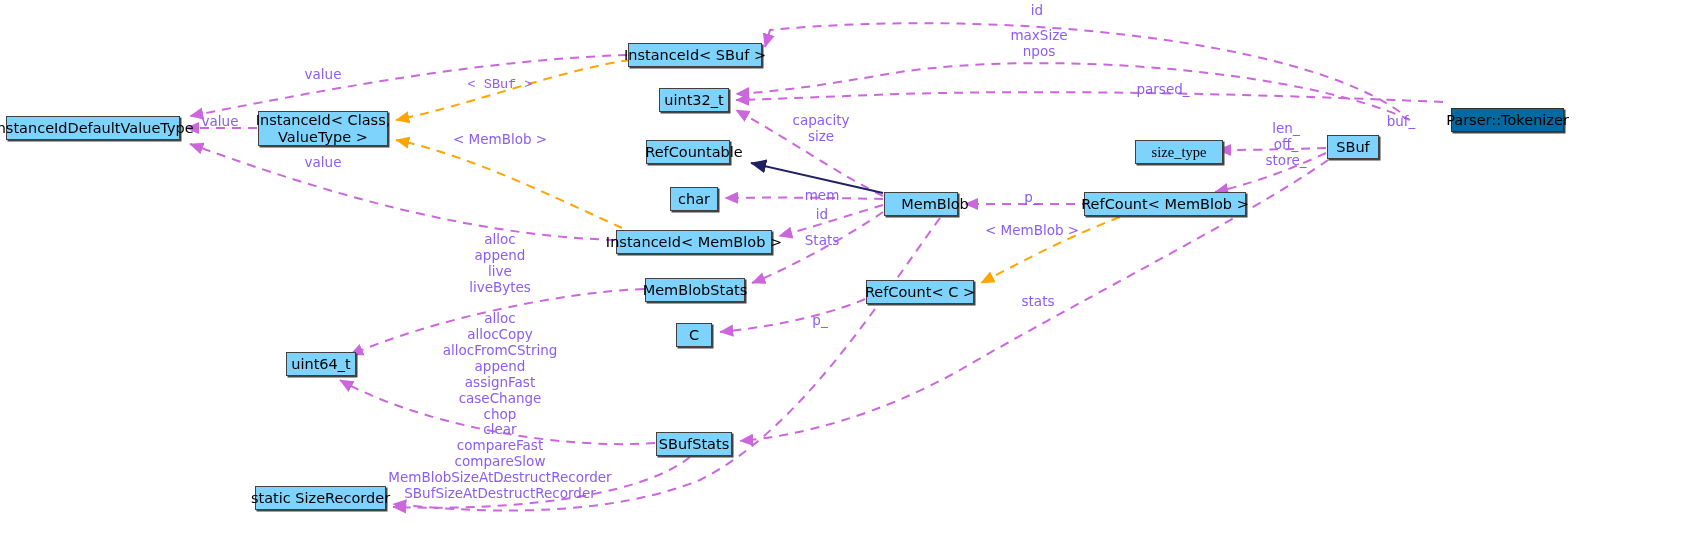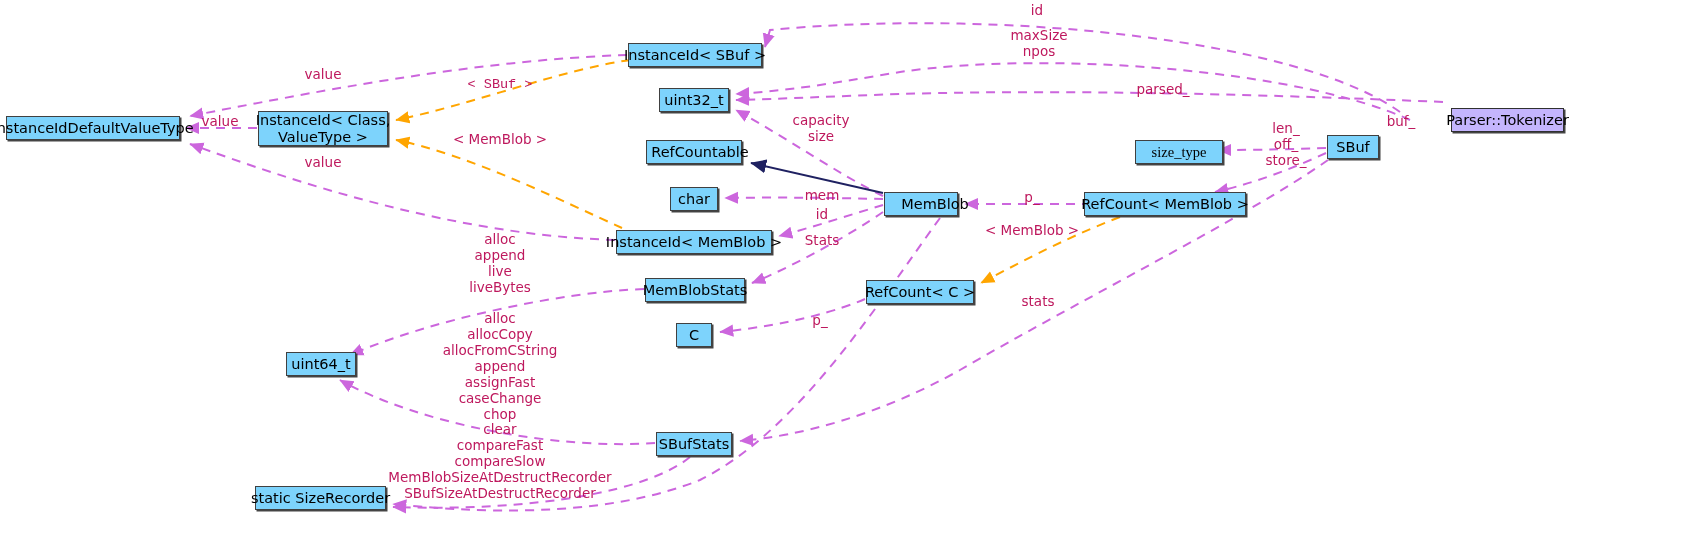--- a/index.html
+++ b/index.html
@@ -31,26 +31,26 @@
     font-size: 14.5px;
     line-height: 1.12;
     display: flex;
     align-items: center;
     justify-content: center;
     text-align: center;
     white-space: pre;
     box-shadow: 1.5px 1.5px 0 0 #444444;
   }
   .node.highlight {
-    background: #c4b5fd;
+    background: #0369a1;
     border: 1px solid #303030;
   }
   .edge-label {
     position: absolute;
-    color: #be185d;
+    color: #8b5cf6;
     font-size: 13.5px;
     line-height: 1.18;
     white-space: pre;
     text-align: center;
     transform: translate(-50%, 0);
   }
 </style>
 </head>
 <body>
 
@@ -126,21 +126,21 @@
 
   <div class="node" style="left:6px; top:116px; width:174px; height:24px;">InstanceIdDefaultValueType</div>
 
   <div class="node" style="left:258px; top:111px; width:130px; height:35px;">InstanceId&lt; Class,
 ValueType &gt;</div>
 
   <div class="node" style="left:628px; top:43px; width:134px; height:24px;">InstanceId&lt; SBuf &gt;</div>
 
   <div class="node" style="left:659px; top:88px; width:70px; height:24px;">uint32_t</div>
 
-  <div class="node" style="left:646px; top:140px; width:96px; height:24px;padding-left:12px;">RefCountable</div>
+  <div class="node" style="left:646px; top:140px; width:84px; height:24px;padding-left:12px;">RefCountable</div>
 
   <div class="node" style="left:670px; top:187px; width:48px; height:24px;">char</div>
 
   <div class="node" style="left:616px; top:230px; width:156px; height:24px;">InstanceId&lt; MemBlob &gt;</div>
 
   <div class="node" style="left:645px; top:278px; width:100px; height:24px;">MemBlobStats</div>
 
   <div class="node" style="left:676px; top:323px; width:36px; height:24px;">C</div>
 
   <div class="node" style="left:286px; top:352px; width:70px; height:24px;">uint64_t</div>

